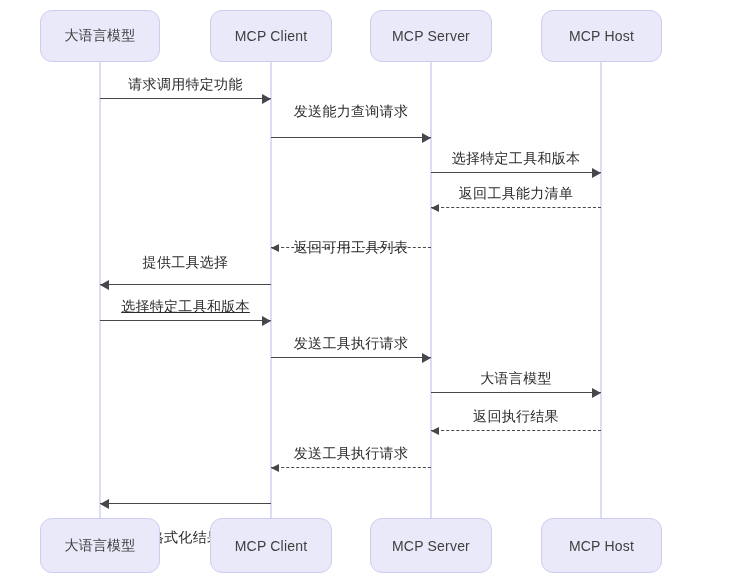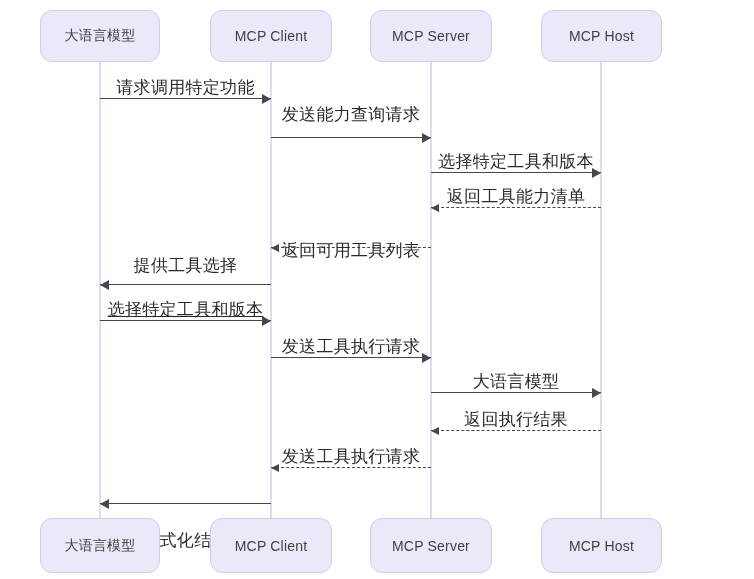--- a/index.html
+++ b/index.html
@@ -59,21 +59,21 @@
     border-bottom: 5px solid transparent;
     border-right: 9px solid #46464b;
   }
   .arrow-head.open-left {
     border-top: 4px solid transparent;
     border-bottom: 4px solid transparent;
     border-right: 8px solid #46464b;
   }
   .msg-label {
     position: absolute;
-    font-size: 17px;
+    font-size: 14px;
     color: #2a2a2e;
     white-space: nowrap;
     transform: translateX(-50%);
     letter-spacing: 0.3px;
   }
 </style>
 </head>
 <body>
 
 <div id="diagram-root">

